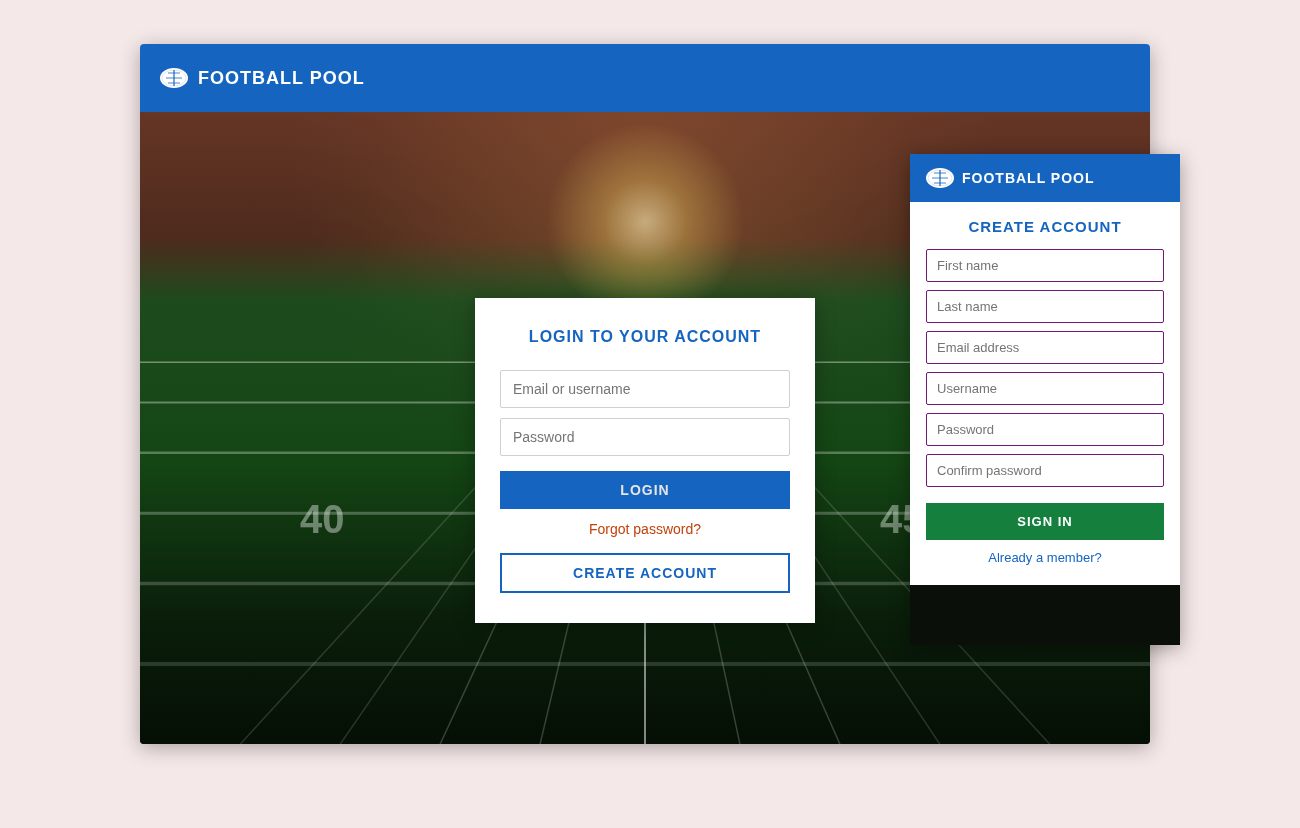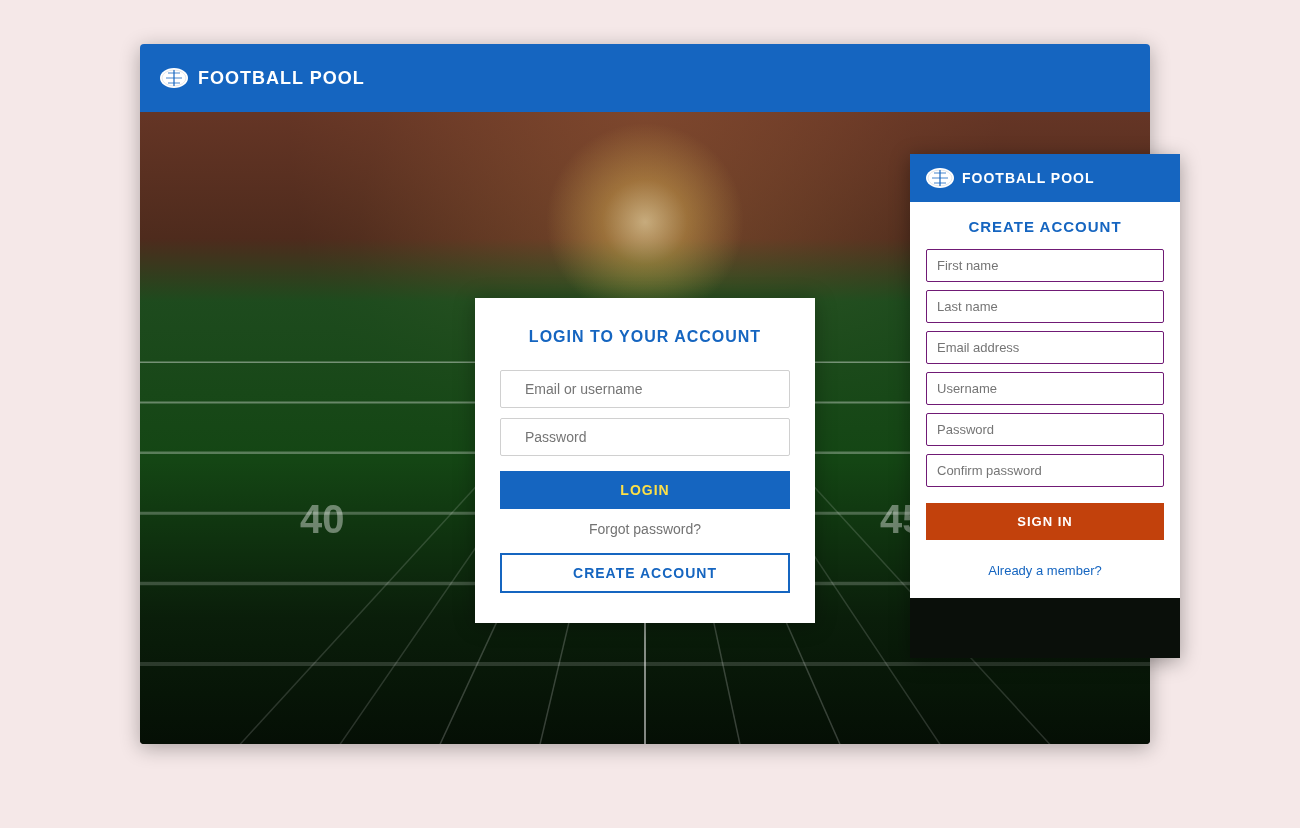--- a/index.html
+++ b/index.html
@@ -142,47 +142,47 @@
       text-align: center;
       color: #1565c0;
       font-size: 16px;
       font-weight: bold;
       letter-spacing: 1px;
       margin-bottom: 24px;
     }
 
     .form-input {
       width: 100%;
-      padding: 10px 24px;
+      padding: 10px 12px;
       border: 1px solid #d0d0d0;
       border-radius: 2px;
       font-size: 14px;
       color: #999;
       margin-bottom: 10px;
       outline: none;
     }
 
     .login-btn {
       width: 100%;
       padding: 11px;
       background: #1565c0;
-      color: #fde047;
+      color: #e5e5e5;
       border: none;
       font-size: 14px;
       font-weight: bold;
       letter-spacing: 1px;
       cursor: pointer;
       margin-bottom: 12px;
       margin-top: 5px;
     }
 
     .forgot-link {
       display: block;
       text-align: center;
-      color: #737373;
+      color: #c2410c;
       font-size: 14px;
       text-decoration: none;
       margin-bottom: 16px;
       cursor: pointer;
     }
 
     .create-account-btn {
       width: 100%;
       padding: 10px;
       background: white;
@@ -243,29 +243,29 @@
       border-radius: 2px;
       font-size: 13px;
       color: #aaa;
       margin-bottom: 8px;
       outline: none;
     }
 
     .sign-in-btn {
       width: 100%;
       padding: 11px;
-      background: #c2410c;
+      background: #15803d;
       color: white;
       border: none;
       font-size: 13px;
       font-weight: bold;
       letter-spacing: 1px;
       cursor: pointer;
       margin-top: 8px;
-      margin-bottom: 23px;
+      margin-bottom: 10px;
     }
 
     .already-member {
       display: block;
       text-align: center;
       color: #1565c0;
       font-size: 13px;
       cursor: pointer;
       margin-bottom: 4px;
     }

